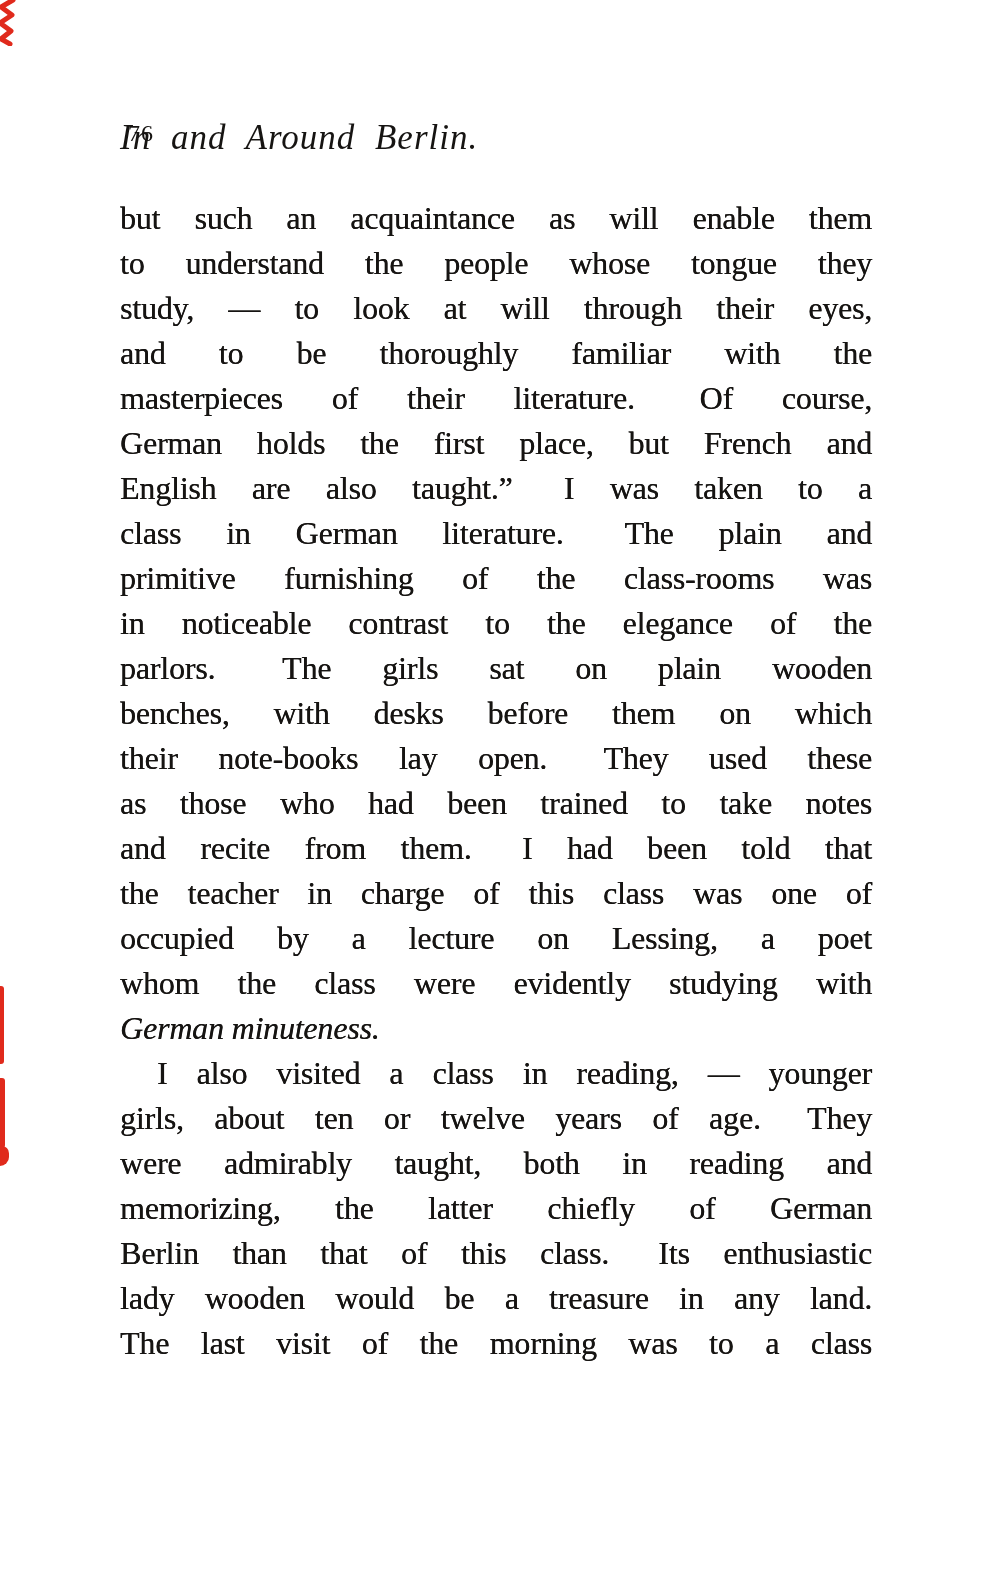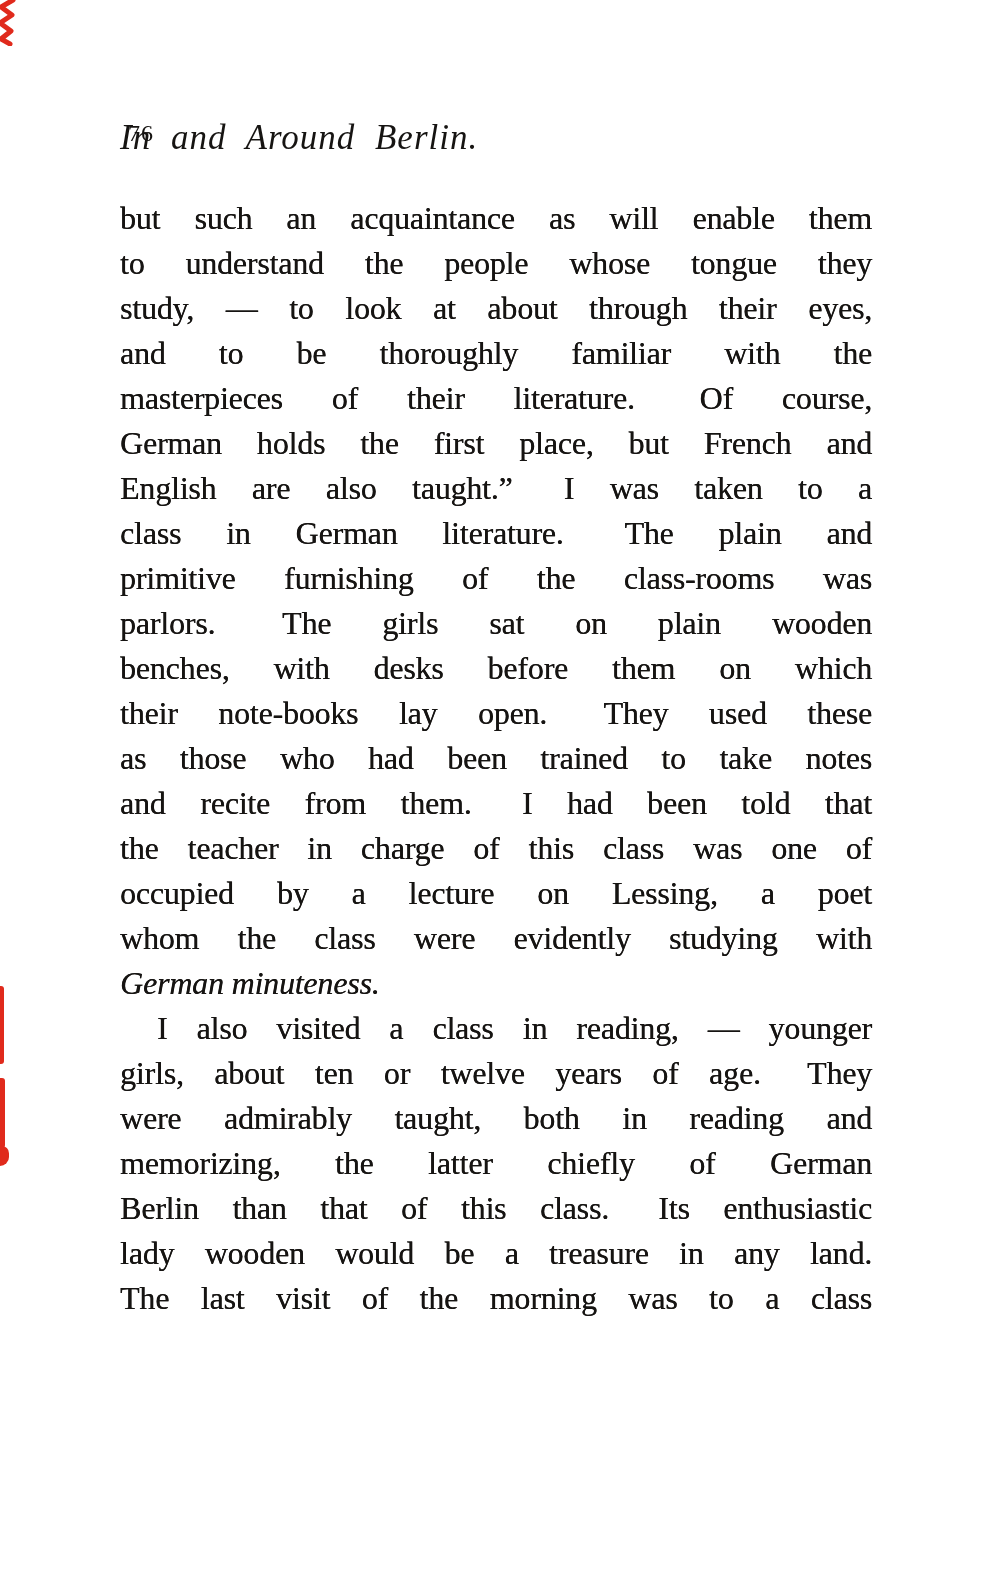--- a/index.html
+++ b/index.html
@@ -103,27 +103,28 @@
 
   <div class="page-header">
     <span class="page-number">76</span>
     <div class="running-title">In and Around Berlin.</div>
   </div>
 
   <div class="body-text">
     <div>
       <div class="line">but such an acquaintance as will enable them</div>
       <div class="line">to understand the people whose tongue they</div>
-      <div class="line">study, — to look at about through their eyes,</div>
+      <div class="line">study, — to look at will through their eyes,</div>
       <div class="line">and to be thoroughly familiar with the</div>
       <div class="line">masterpieces of their literature.  Of course,</div>
       <div class="line">German holds the first place, but French and</div>
       <div class="line">English are also taught.”  I was taken to a</div>
       <div class="line">class in German literature.  The plain and</div>
       <div class="line">primitive furnishing of the class-rooms was</div>
+      <div class="line">in noticeable contrast to the elegance of the</div>
       <div class="line">parlors.  The girls sat on plain wooden</div>
       <div class="line">benches, with desks before them on which</div>
       <div class="line">their note-books lay open.  They used these</div>
       <div class="line">as those who had been trained to take notes</div>
       <div class="line">and recite from them.  I had been told that</div>
       <div class="line">the teacher in charge of this class was one of</div>
       <div class="line">occupied by a lecture on Lessing, a poet</div>
       <div class="line">whom the class were evidently studying with</div>
       <div class="line para-end">German minuteness.</div>
     </div>

